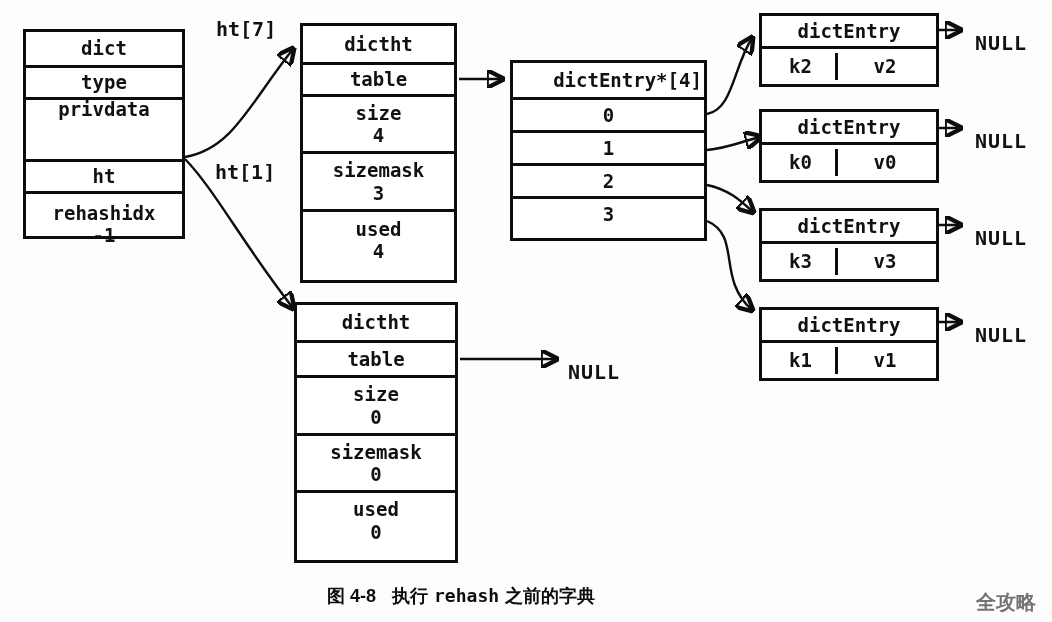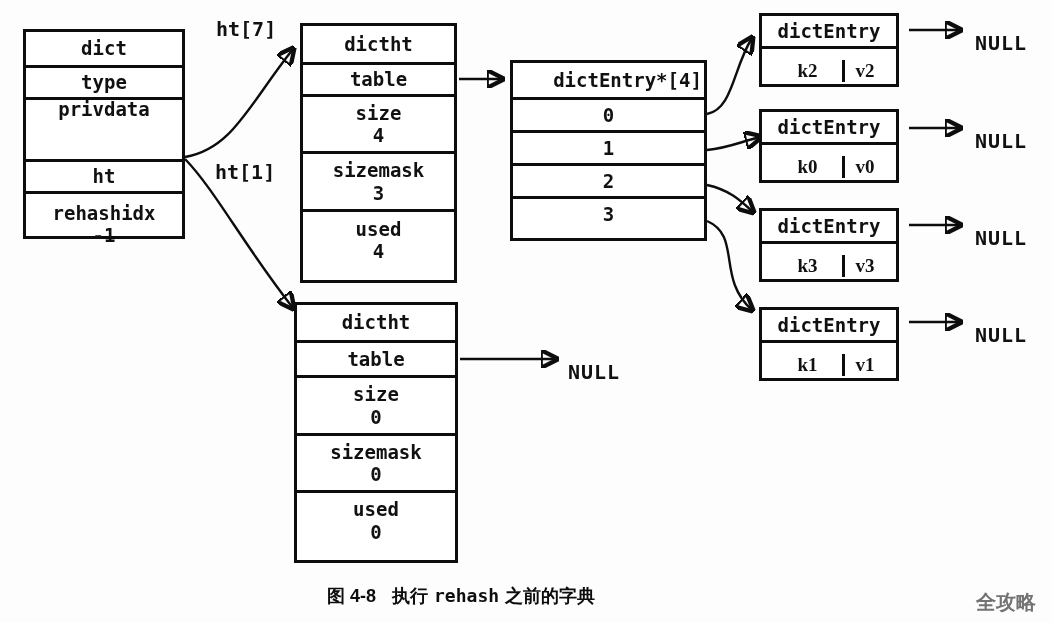--- a/index.html
+++ b/index.html
@@ -57,29 +57,28 @@
   .dictht1-box .r1 { height: 35px; } .dictht1-box .r2 { height: 35px; }
   .dictht1-box .r3 { height: 58px; } .dictht1-box .r4 { height: 57px; }
   .dictht1-box .r5 { height: 58px; }
 
   
   .bucket-box { left: 510px; top: 60px; width: 197px; height: 181px; }
   .bucket-box .cell { height: 33px; }
   .bucket-box .hdr { height: 34px; padding-left: 38px; }
 
   
-  .entry-box { width: 140px; height: 74px; left: 759px; }
+  .entry-box { width: 180px; height: 74px; left: 759px; }
   .entry-box .hdr { height: 30px; }
   .entry-box .kv {
     flex: 1 1 auto;
     flex-direction: row;
     align-items: stretch;
     border-top: 3px solid #0d0d0d;
-    padding: 11px;
-    font-family: Liberation Serif, serif;
+    padding: 4px;
   }
   .entry-box .kcell, .entry-box .vcell {
     display: flex; align-items: center; justify-content: center;
     font-weight: bold; font-size: 19px;
   }
   .entry-box .kcell { width: 72px; border-right: 3px solid #0d0d0d; }
   .entry-box .vcell { flex: 1; }
   .entry-0 { top: 13px; } .entry-1 { top: 109px; }
   .entry-2 { top: 208px; } .entry-3 { top: 307px; }
 

